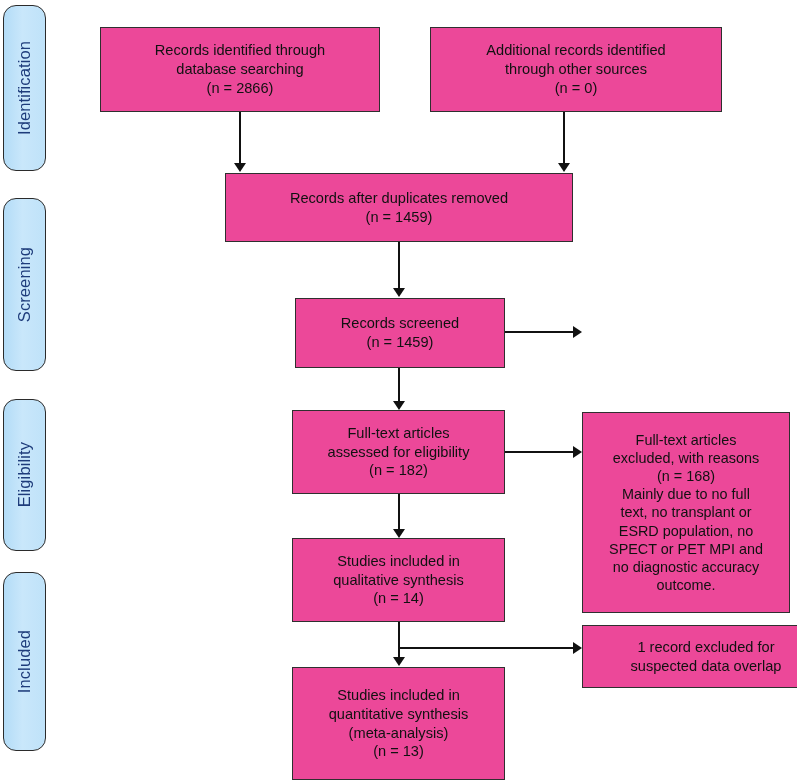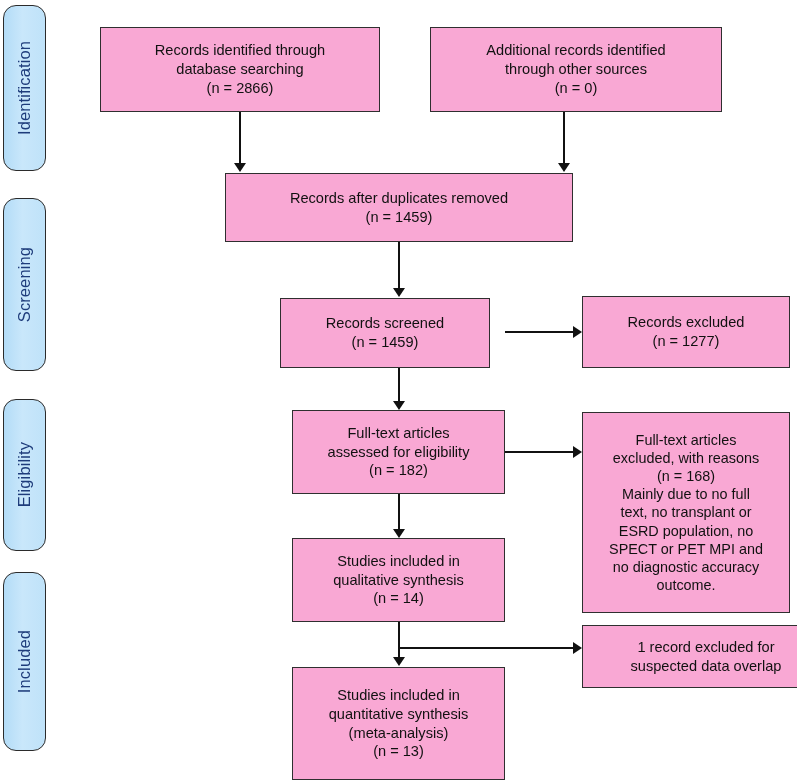--- a/index.html
+++ b/index.html
@@ -32,21 +32,21 @@
     color: #1e3c7b;
     font-size: 16.5px;
     letter-spacing: 0.1px;
     white-space: nowrap;
     line-height: 1;
   }
   
   .flow-box {
     position: absolute;
     box-sizing: border-box;
-    background: #f9a8d4;
+    background: #ec4899;
     border: 1.8px solid #2f2f2f;
     display: flex;
     align-items: center;
     justify-content: center;
     text-align: center;
     padding: 16px 4px;
   }
   .flow-box .box-text {
     color: #111111;
     font-size: 14.6px;
@@ -119,29 +119,25 @@
   <div class="arrow-down" style="left:558px; top:163px;"></div>
 
   <div class="flow-box" style="left:225px; top:173px; width:348px; height:69px;text-align:center;">
     <span class="box-text">Records after duplicates removed
 (n = 1459)</span>
   </div>
 
   <div class="conn v" style="left:398px; top:242px; height:47px;"></div>
   <div class="arrow-down" style="left:393px; top:288px;"></div>
 
-  <div class="flow-box" style="left:280px; top:298px; width:210px; height:70px;">
+  <div class="flow-box" style="left:295px; top:298px; width:210px; height:70px;">
     <span class="box-text">Records screened
 (n = 1459)</span>
   </div>
 
-  <div class="flow-box" style="left:582px; top:296px; width:208px; height:72px;">
-    <span class="box-text">Records excluded
-(n = 1277)</span>
-  </div>
 
   <div class="conn h" style="left:505px; top:331px; width:70px;"></div>
   <div class="arrow-right" style="left:573px; top:326px;"></div>
 
   <div class="conn v" style="left:398px; top:368px; height:34px;"></div>
   <div class="arrow-down" style="left:393px; top:401px;"></div>
 
   <div class="flow-box" style="left:292px; top:410px; width:213px; height:84px;">
     <span class="box-text">Full-text articles
 assessed for eligibility

